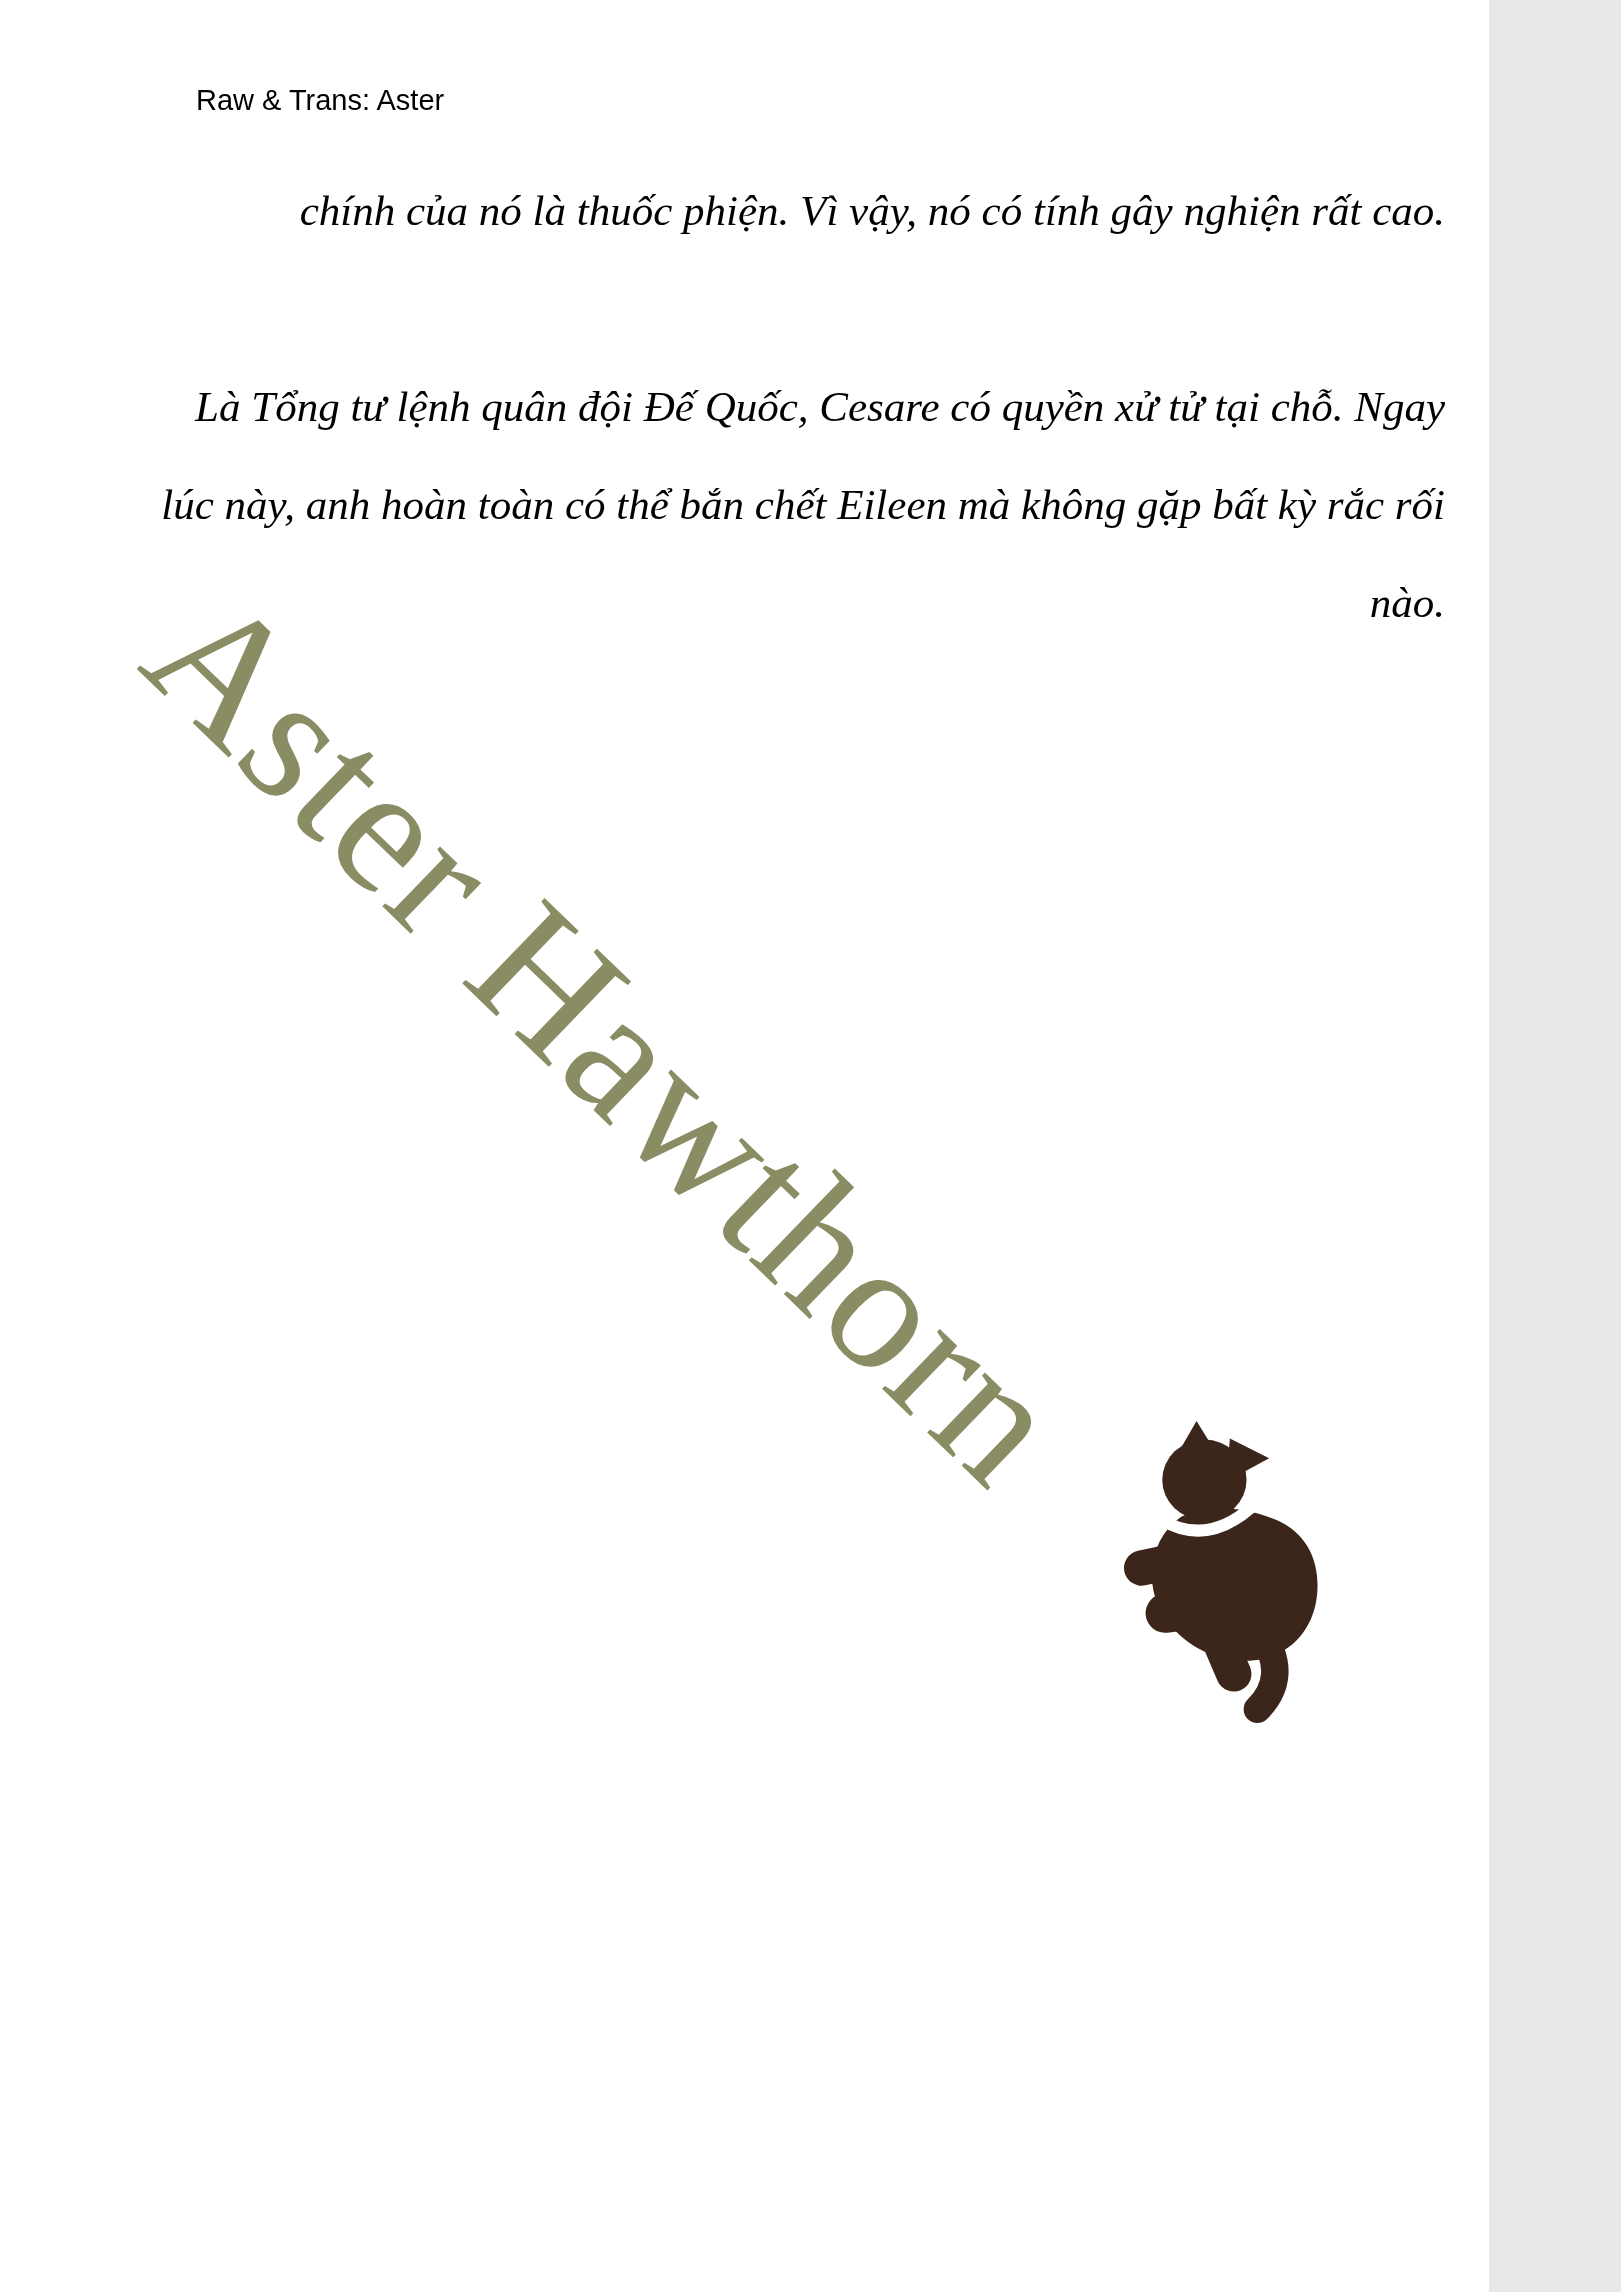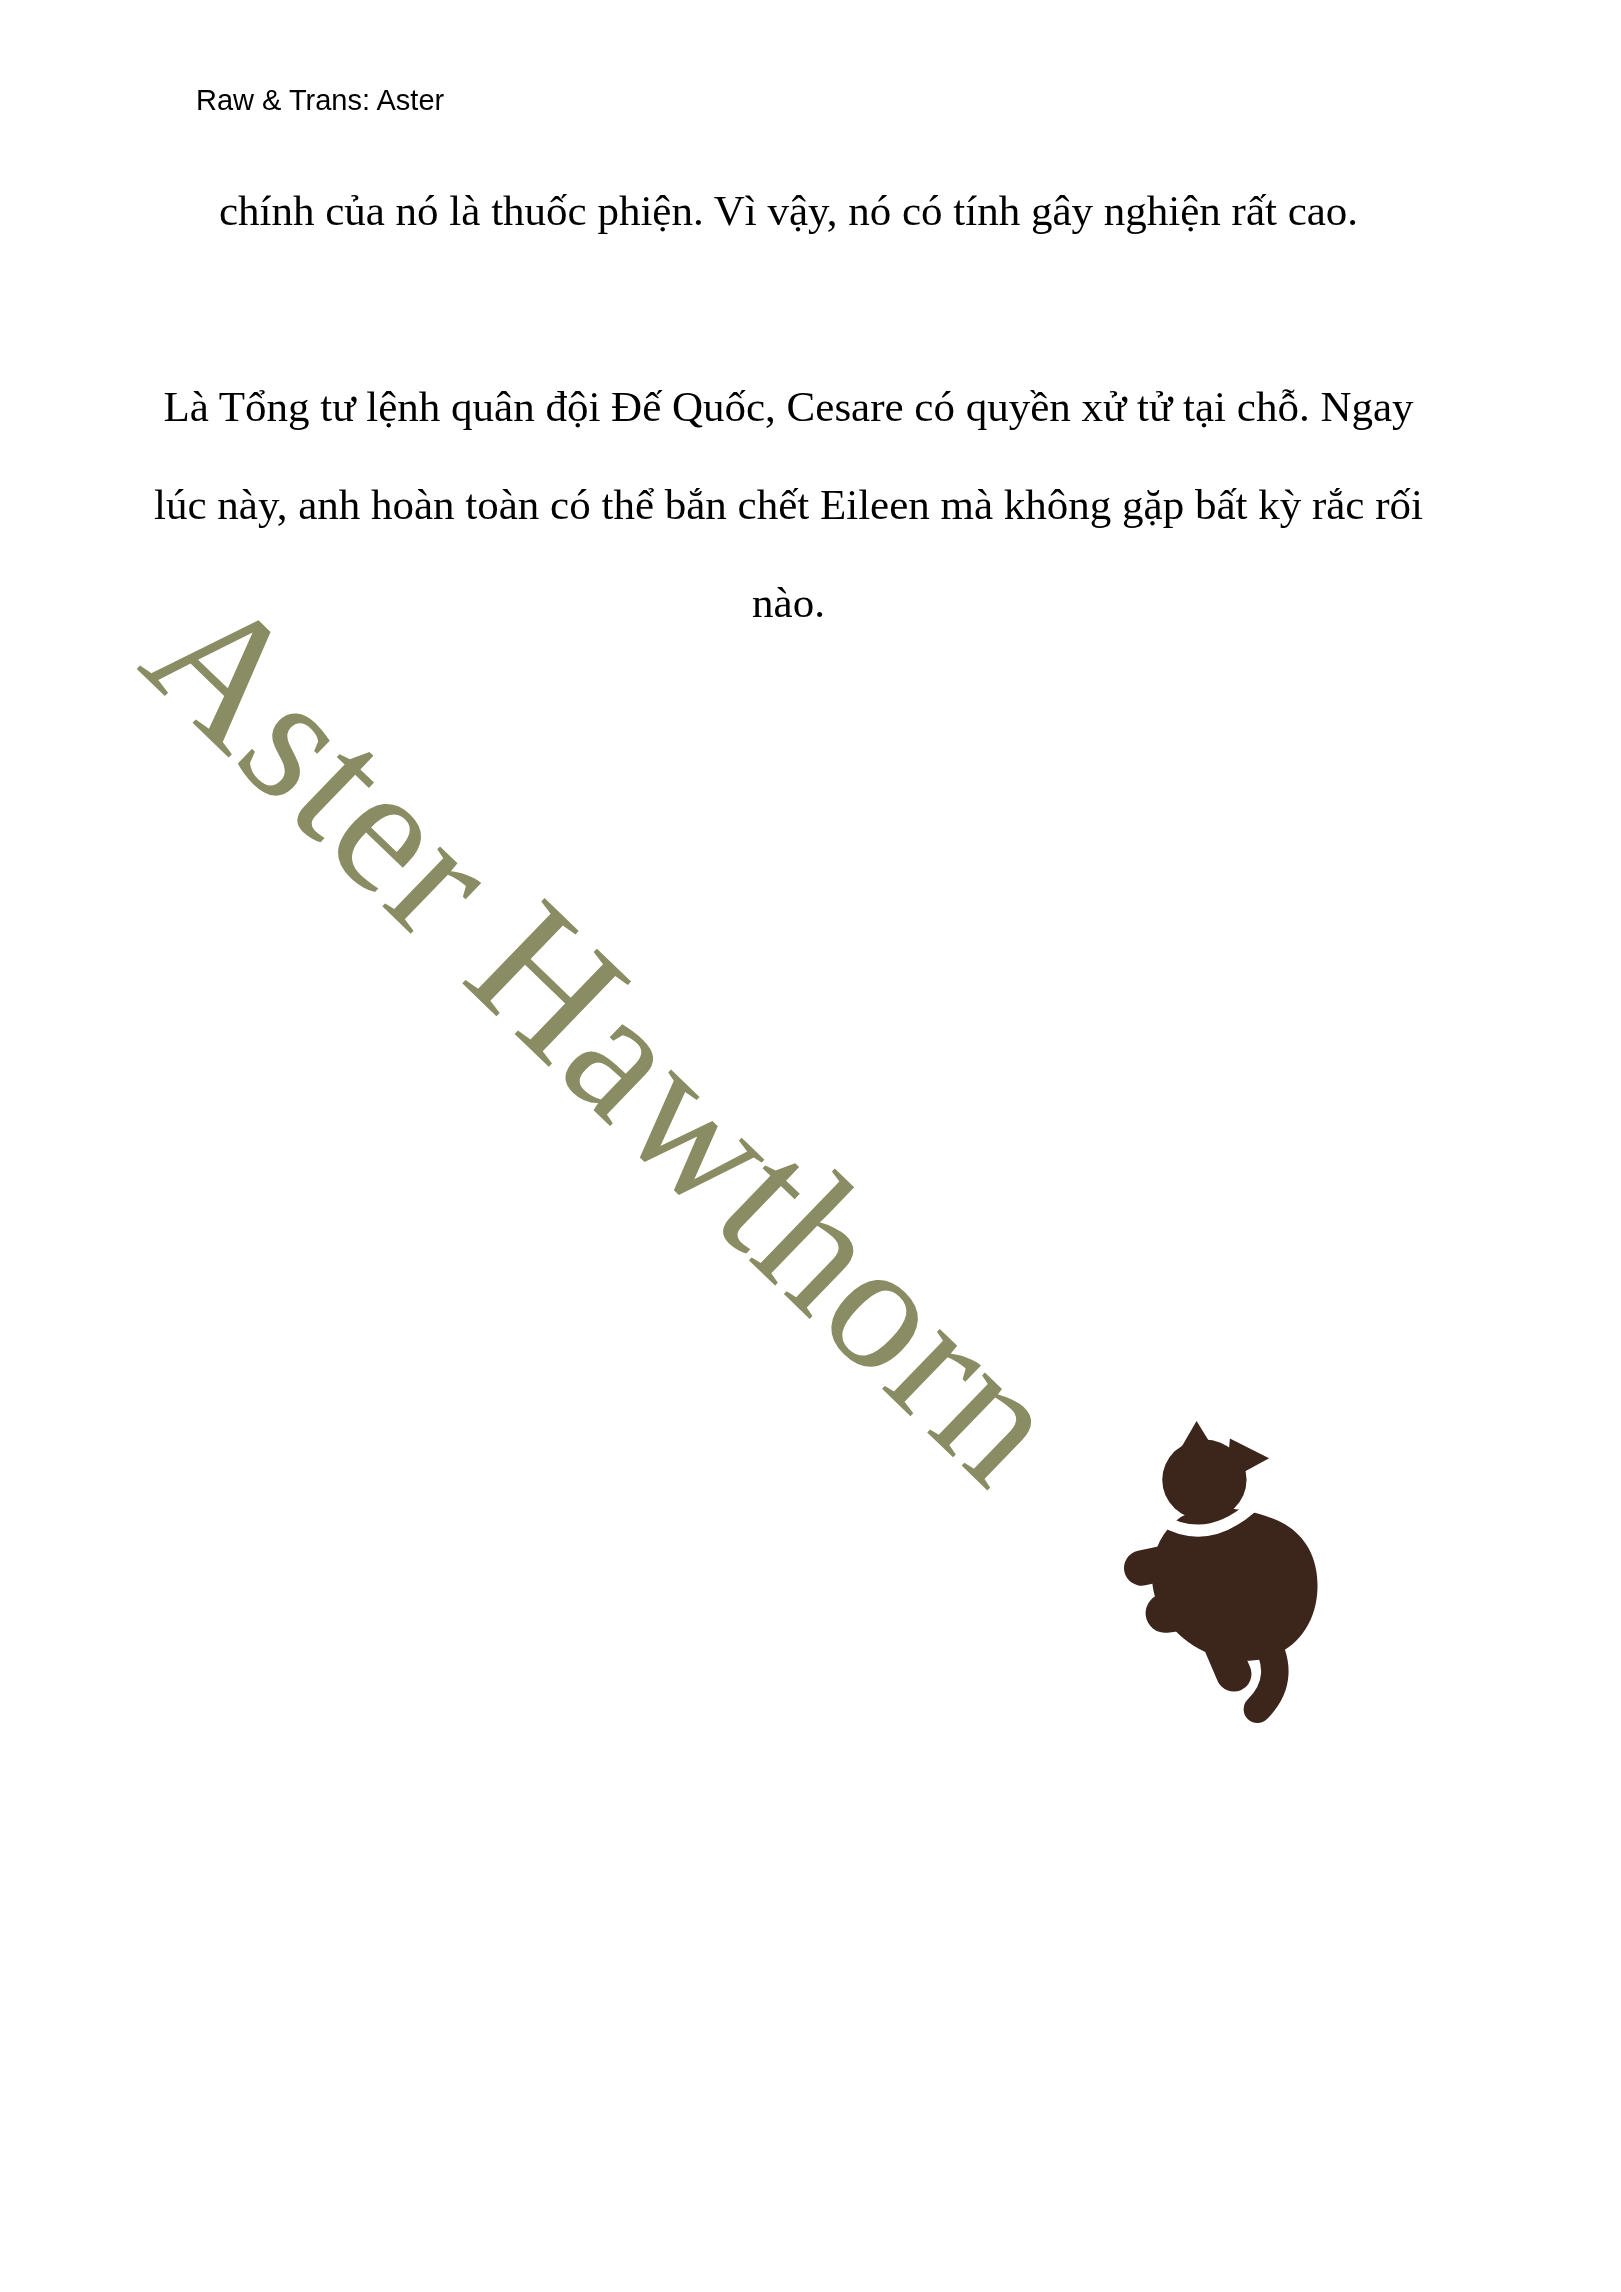--- a/index.html
+++ b/index.html
@@ -1,18 +1,18 @@
 <!DOCTYPE html>
 <html style="--color-background: #ffffff; --color-text: #000000; --color-watermark: #8a8d64; --color-cat: #3c261c;"><head>
 <meta charset="utf-8">
 <style>
   html, body { margin: 0; padding: 0; background: #e8e8e8; }
   .page {
     position: relative;
-    width: 1621px;
+    width: 1489px;
     height: 2293px;
     background: var(--color-background, #ffffff);
     overflow: hidden;
     font-family: "Liberation Serif", serif;
   }
   .header {
     position: absolute;
     left: 196px;
     top: 84px;
     font-family: "Liberation Sans", sans-serif;
@@ -44,21 +44,22 @@
   }
   .body-text {
     position: absolute;
     left: 132px;
     top: 162px;
     width: 1313px;
     z-index: 3;
     font-size: 43px;
     line-height: 98px;
     color: var(--color-text, #000000);
-    text-align: center;
+    text-align: right;
+    font-style: italic;
   }
   .body-text p { margin: 0 0 98px 0; }
 </style>
 </head>
 <body>
 
 <div class="page">
 
   <div class="header">Raw &amp; Trans: Aster</div>
 

